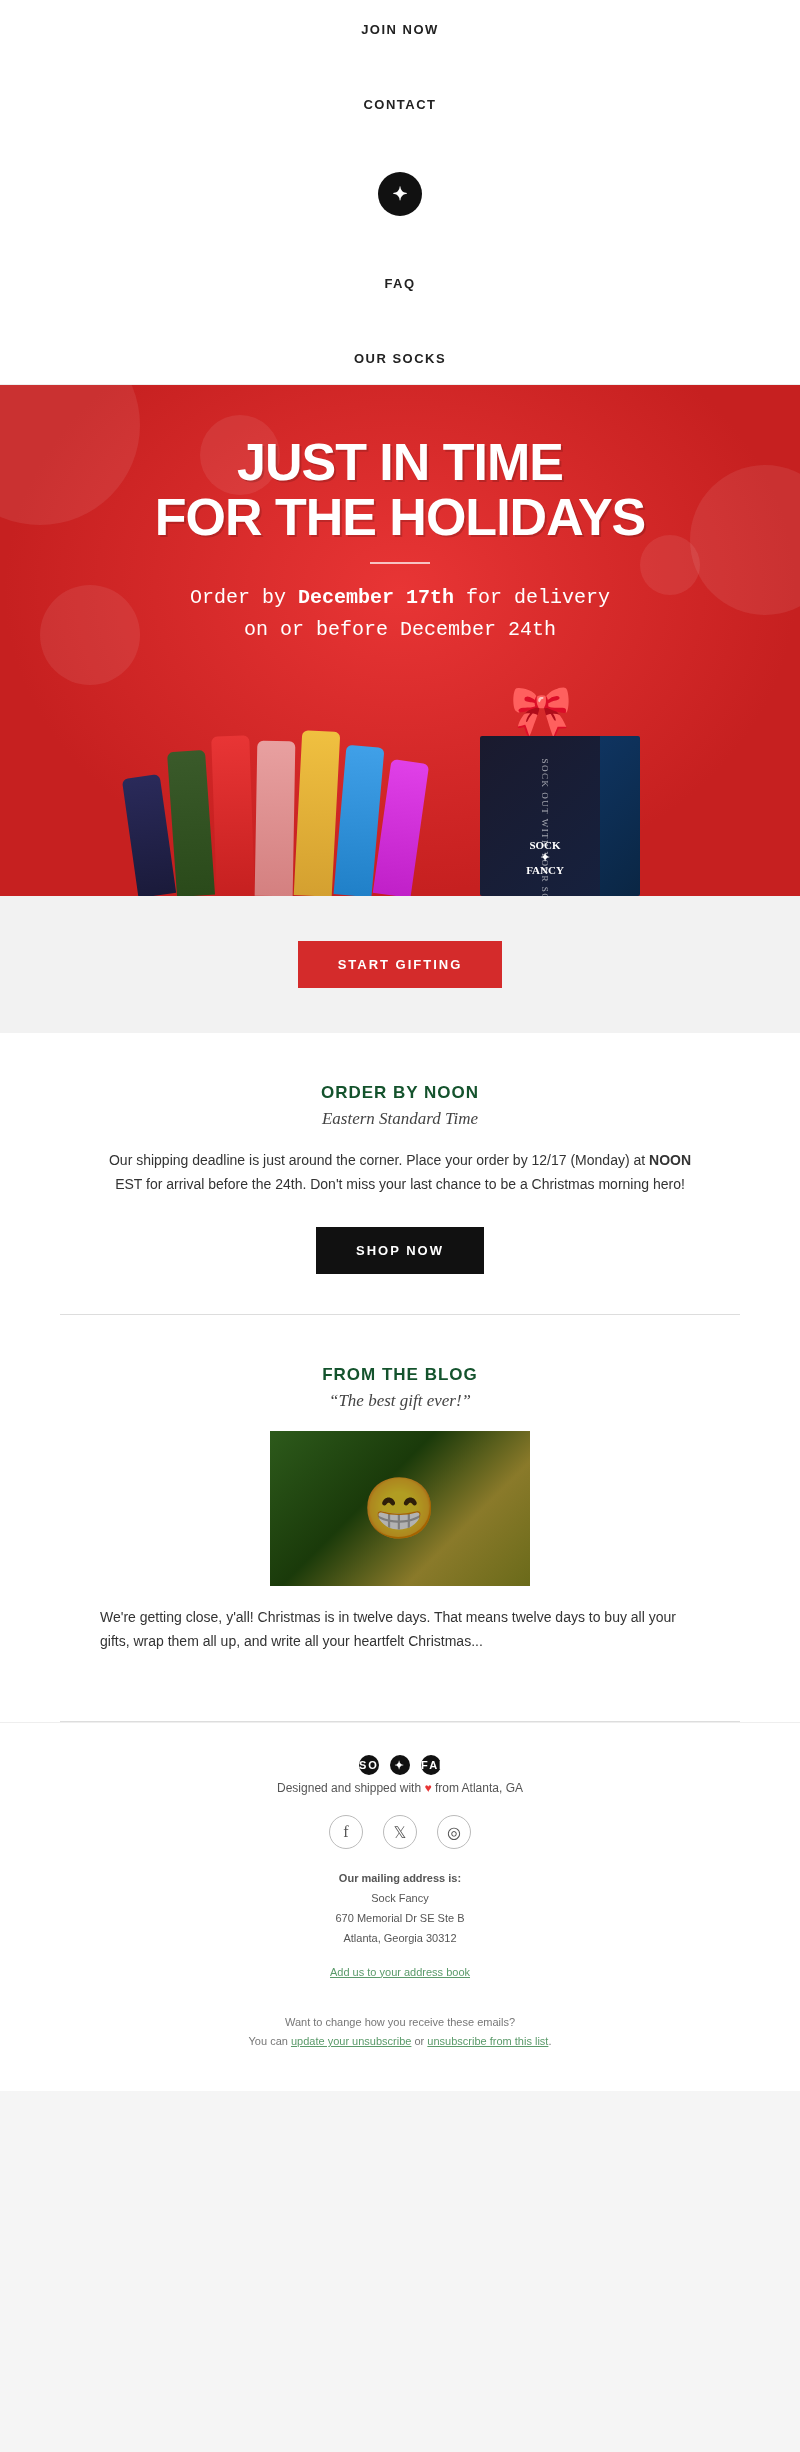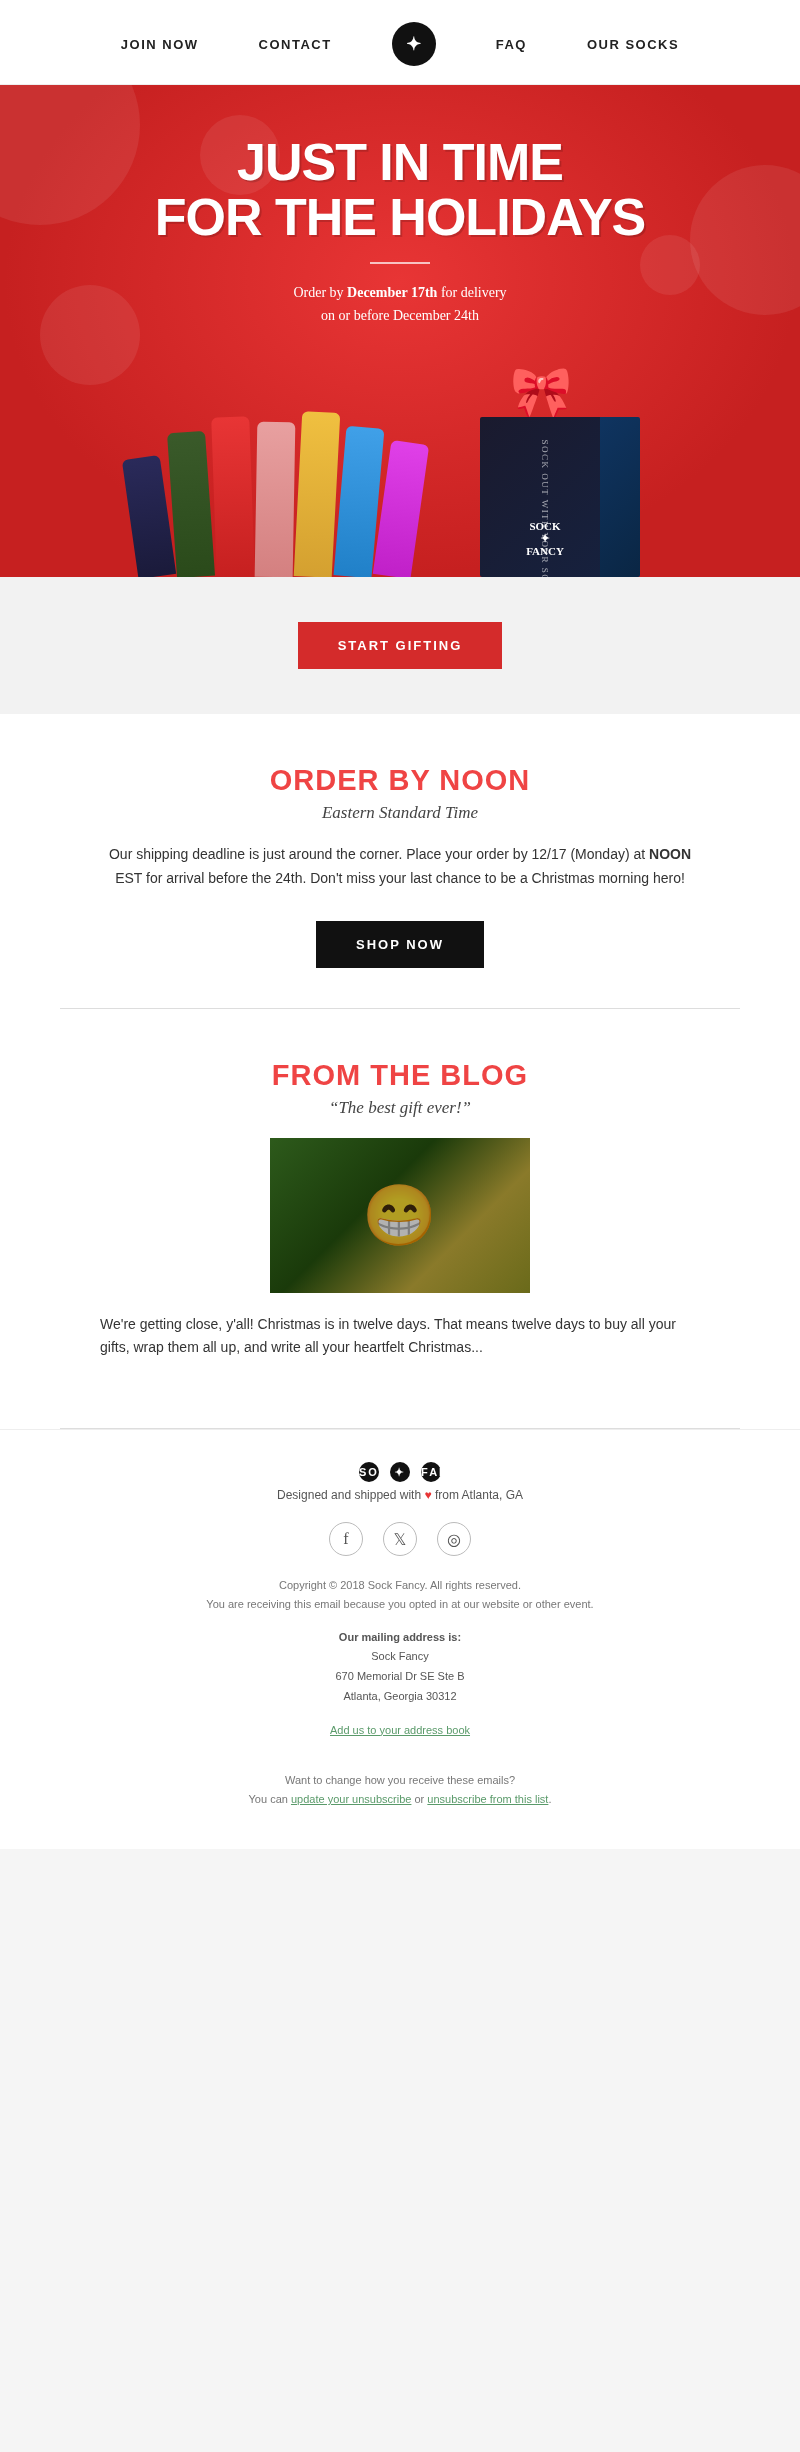--- a/index.html
+++ b/index.html
@@ -16,20 +16,21 @@
 
     
     .nav {
       display: flex;
       align-items: center;
       justify-content: center;
       gap: 60px;
       padding: 22px 0 18px;
       background: #fff;
       border-bottom: 1px solid #eee;
+      flex-direction: column;
     }
     .nav-link {
       font-family: Arial, sans-serif;
       font-size: 13px;
       font-weight: 700;
       letter-spacing: 1.5px;
       text-transform: uppercase;
       color: #222;
       text-decoration: none;
       cursor: pointer;
@@ -79,22 +80,22 @@
       margin-bottom: 18px;
       position: relative;
     }
     .hero-divider {
       width: 60px;
       height: 2px;
       background: rgba(255,255,255,0.7);
       margin: 0 auto 18px;
     }
     .hero-subtitle {
-      font-family: Liberation Serif, serif;
-      font-size: 14px;
+      font-family: Liberation Mono, monospace;
+      font-size: 20px;
       color: #fff;
       line-height: 1.6;
       position: relative;
     }
     .hero-subtitle strong {
       font-weight: 900;
     }
     .hero-product {
       margin-top: 30px;
       position: relative;
@@ -218,25 +219,25 @@
     }
 
     
     .section-noon {
       padding: 50px 100px 40px;
       text-align: center;
       background: #fff;
     }
     .section-title {
       font-family: 'Arial Black', Arial, sans-serif;
-      font-size: 29px;
+      font-size: 17px;
       font-weight: 900;
       letter-spacing: 1px;
       text-transform: uppercase;
-      color: #ef4444;
+      color: #14532d;
       margin-bottom: 6px;
     }
     .section-subtitle {
       font-family: 'Times New Roman', serif;
       font-size: 17px;
       color: #444;
       margin-bottom: 20px;
       font-style: italic;
     }
     .section-body {
@@ -499,24 +500,20 @@
       <span>FANCY</span>
     </div>
     <p class="footer-tagline">
       Designed and shipped with <span class="heart">♥</span> from Atlanta, GA
     </p>
     <div class="social-icons">
       <div class="social-icon">f</div>
       <div class="social-icon">𝕏</div>
       <div class="social-icon">◎</div>
     </div>
-    <p class="footer-legal">
-      <span>Copyright © 2018 Sock Fancy. All rights reserved.</span><br>
-      <span>You are receiving this email because you opted in at our website or other event.</span>
-    </p>
     <p class="footer-address">
       <strong>Our mailing address is:</strong><br>
       <span>Sock Fancy</span><br>
       <span>670 Memorial Dr SE Ste B</span><br>
       <span>Atlanta, Georgia 30312</span>
     </p>
     <p class="footer-legal">
       <a class="footer-link">Add us to your address book</a>
     </p>
     <br>

